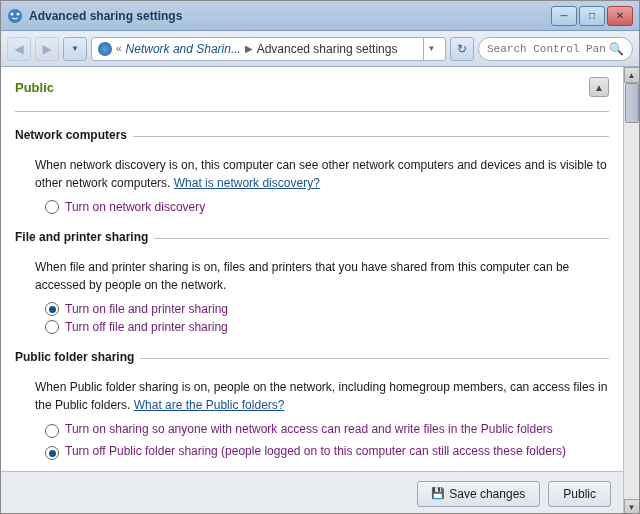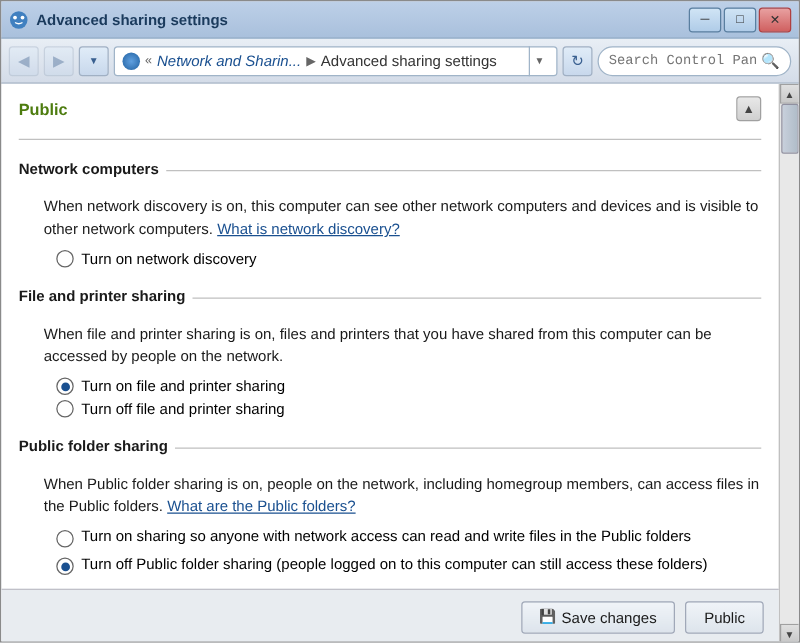--- a/index.html
+++ b/index.html
@@ -238,21 +238,21 @@
       text-decoration: underline;
       cursor: pointer;
     }
     .radio-option {
       display: flex;
       align-items: center;
       gap: 6px;
       margin-left: 30px;
       margin-bottom: 4px;
       font-size: 12px;
-      color: #000000;
+      color: #701a75;
     }
     .radio-btn {
       width: 14px;
       height: 14px;
       border: 1px solid #666;
       border-radius: 50%;
       background: white;
       display: flex;
       align-items: center;
       justify-content: center;

